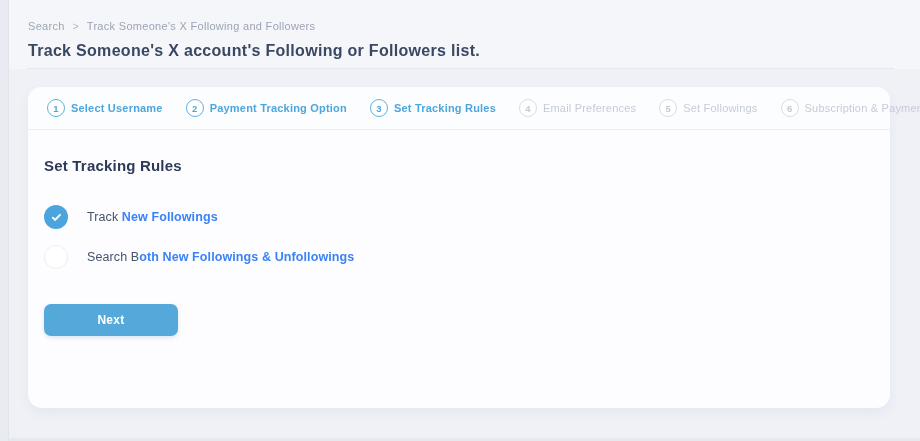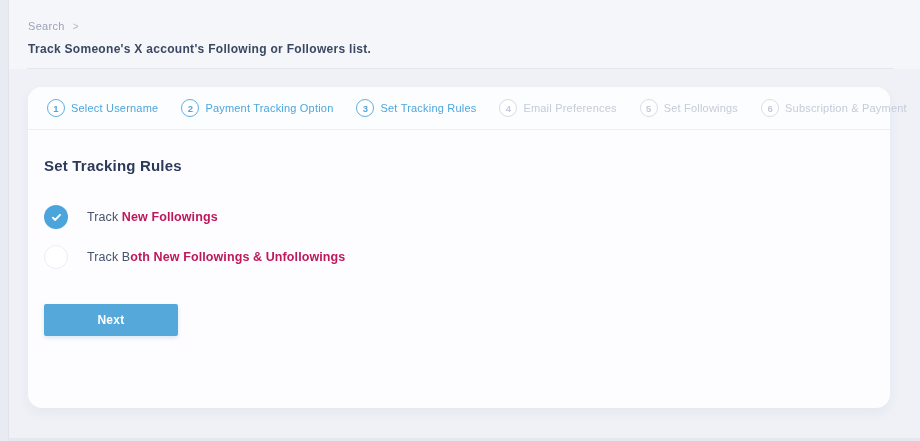--- a/index.html
+++ b/index.html
@@ -11,67 +11,68 @@
   .left-gutter{position:absolute;left:0;top:0;width:8px;height:100%;
     background:#e9ebf2;border-right:1px solid #e1e4eb;z-index:6;}
   .lower-bg{position:absolute;left:9px;top:69px;right:0;bottom:0;background:#eff1f7;}
   .bottom-strip{position:absolute;left:0;bottom:0;width:100%;height:3px;background:#e5e8ef;z-index:5;}
 
   .top-section{position:absolute;left:28px;top:20px;z-index:2;}
   .breadcrumb{display:flex;align-items:center;gap:8px;font-size:11px;
     color:#9ba4b5;letter-spacing:.3px;}
   .breadcrumb .crumb{color:#9ba4b5;text-decoration:none;cursor:pointer;}
   .breadcrumb .sep{color:#aeb6c4;font-size:10px;}
-  .subtitle{margin-top:10px;font-size:12px;font-weight:600;color:#3b4862;letter-spacing:.3px;}
+  .subtitle{margin-top:10px;font-size:16px;font-weight:600;color:#3b4862;letter-spacing:.3px;}
 
   .divider{position:absolute;left:27px;right:26px;top:68px;height:1px;background:#e4e7ee;z-index:2;}
 
   .card{position:absolute;left:28px;top:87px;width:862px;height:321px;
     background:#fdfdff;border-radius:14px;z-index:3;
     box-shadow:0 5px 12px rgba(45,55,90,.05);}
   .stepper{height:42px;display:flex;align-items:center;padding:0 19px;gap:23px;
     border-bottom:1px solid #ebeef4;background:#fcfdfe;
     border-radius:14px 14px 0 0;font-size:11px;}
   .step{display:flex;align-items:center;gap:6px;white-space:nowrap;cursor:pointer;}
   .step-circle{width:16px;height:16px;min-width:16px;border-radius:50%;
     display:flex;align-items:center;justify-content:center;
     font-size:9.5px;font-weight:bold;box-sizing:content-box;border:1.5px solid;}
   .step.active .step-circle{border-color:#5fb0e1;color:#4da6dc;background:#fff;}
-  .step.active .step-label{color:#4da6dc;font-weight:400;letter-spacing:.2px;}
+  .step.active .step-label{color:#4da6dc;font-weight:700;letter-spacing:.2px;}
   .step.inactive .step-circle{border-color:#d9dde6;color:#c3c9d6;background:#fff;}
   .step.inactive .step-label{color:#c5cbd8;font-weight:400;letter-spacing:.2px;}
 
   .card-body{padding:27px 16px 0 16px;}
   .section-title{margin:0;font-size:15px;font-weight:bold;color:#2c3a5a;letter-spacing:.2px;}
 
   .options{margin-top:31px;display:flex;flex-direction:column;gap:16px;}
   .option{display:flex;align-items:center;gap:19px;height:24px;cursor:pointer;}
   .radio{width:24px;height:24px;min-width:24px;border-radius:50%;box-sizing:border-box;
     display:flex;align-items:center;justify-content:center;}
   .radio.unchecked{background:#ffffff;border:1px solid #eaedf3;}
   .radio.checked{background:#4ba5dc;}
   .option-label{font-size:12.5px;color:#46536d;letter-spacing:.1px;}
-  .option-label b{color:#be185d;font-weight:bold;text-align:center;}
+  .option-label b{color:#3b82f6;font-weight:bold;text-align:center;}
 
   .next-btn{display:block;margin-top:35px;width:134px;height:32px;
-    background:#55a8da;border:none;border-radius:2px;color:#ffffff;
+    background:#55a8da;border:none;border-radius:7px;color:#ffffff;
     font-family:"Liberation Sans",sans-serif;font-size:12px;font-weight:bold;
     letter-spacing:.3px;cursor:pointer;box-shadow:0 2px 4px rgba(60,130,180,.18);}
 </style>
 </head>
 <body>
 
 <div class="page">
   <div class="left-gutter"></div>
   <div class="lower-bg"></div>
 
   <div class="top-section">
     <div class="breadcrumb">
       <a class="crumb">Search</a>
       <span class="sep">&gt;</span>
+      <span class="crumb">Track Someone's X Following and Followers</span>
     </div>
     <div class="subtitle">Track Someone's X account's Following or Followers list.</div>
   </div>
 
   <div class="divider"></div>
 
   <div class="card">
     <div class="stepper">
       <div class="step active">
         <span class="step-circle">1</span>
@@ -108,21 +109,21 @@
             <svg width="13" height="13" viewBox="0 0 16 16" fill="none">
               <path d="M3.5 8.2 L6.4 11 L12.3 4.8" stroke="#ffffff" stroke-width="2.4" stroke-linecap="round" stroke-linejoin="round"></path>
             </svg>
           </span>
           <span class="option-label"><span>Track </span><b>New Followings</b></span>
         </div>
 
 
         <div class="option">
           <span class="radio unchecked"></span>
-          <span class="option-label"><span>Track B</span><b>oth New Followings &amp; Unfollowings</b></span>
+          <span class="option-label"><span>Search B</span><b>oth New Followings &amp; Unfollowings</b></span>
         </div>
       </div>
 
       <button class="next-btn">Next</button>
     </div>
   </div>
 
   <div class="bottom-strip"></div>
 </div>
 

